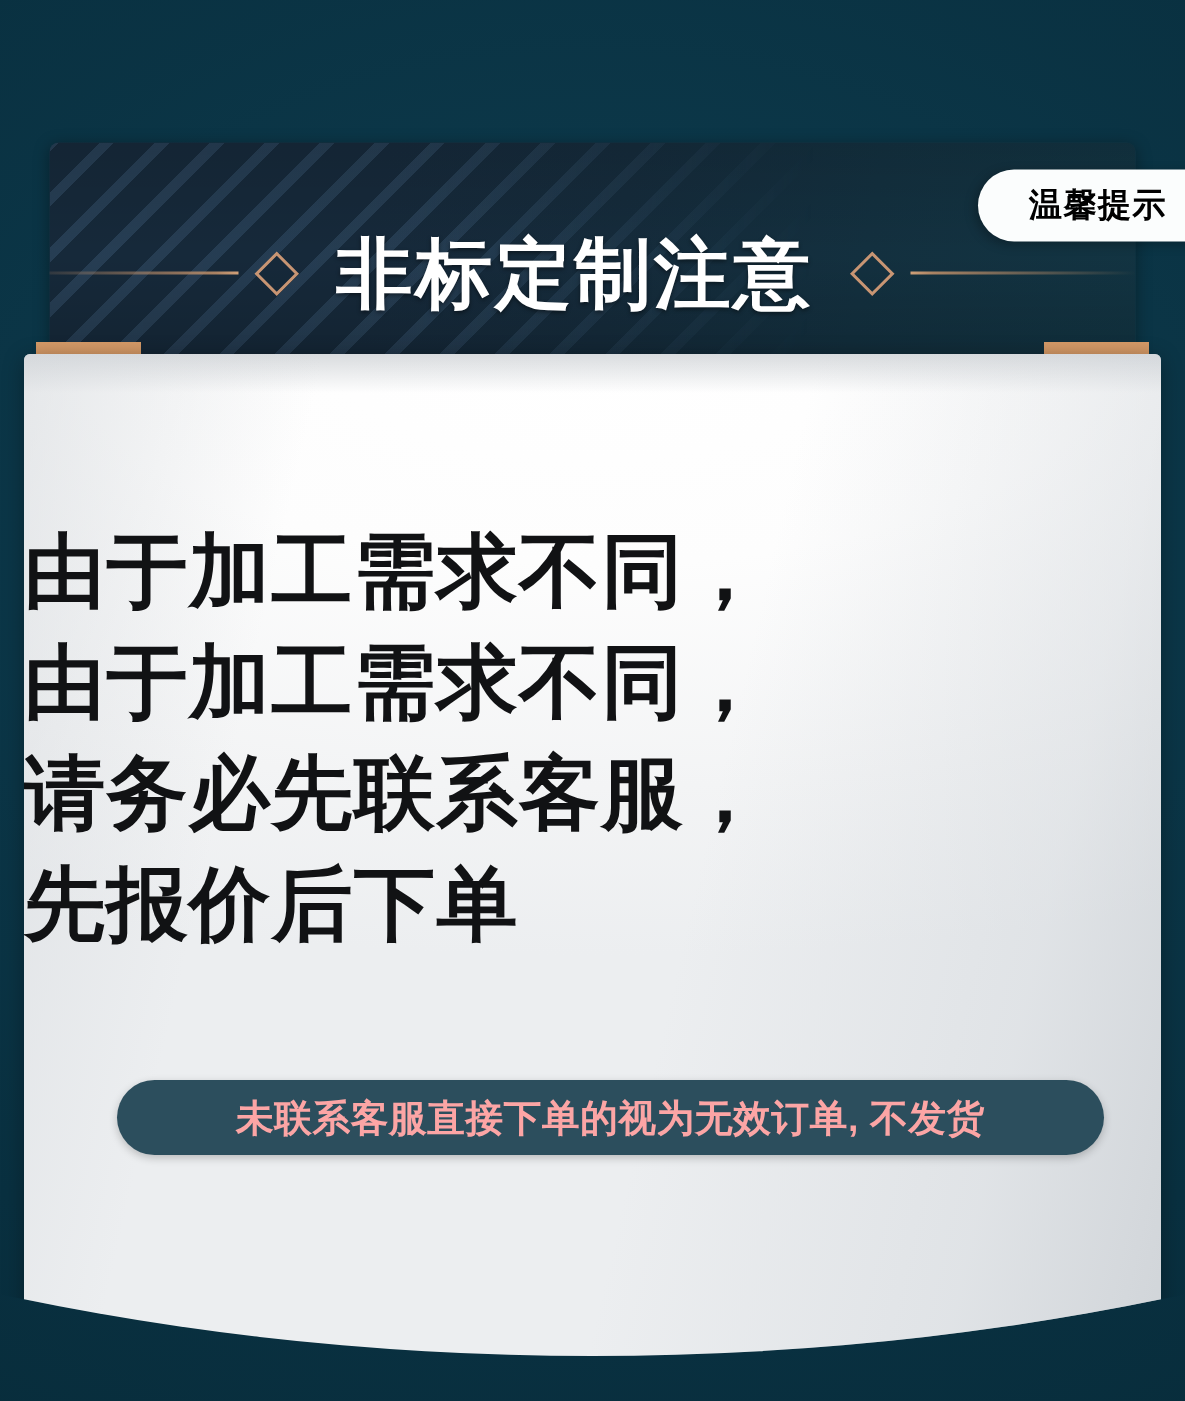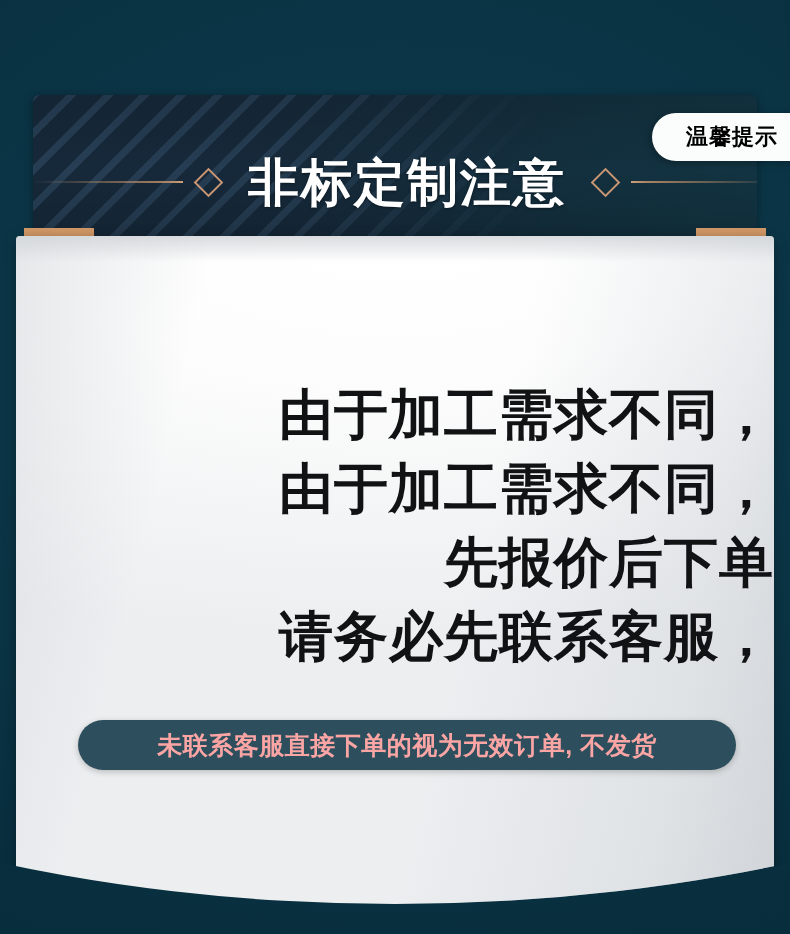--- a/index.html
+++ b/index.html
@@ -64,21 +64,21 @@
 
   
   .title-row {
     position: absolute;
     left: 0;
     right: 0;
     top: 52px;
     height: 70px;
     display: flex;
     align-items: center;
-    justify-content: flex-start;
+    justify-content: flex-end;
     gap: 12px;
   }
   .rule {
     height: 2px;
     width: 150px;
     flex: 0 0 auto;
   }
   .rule.left {
     background: linear-gradient(90deg, rgba(196,146,106,0) 0%, rgba(196,146,106,0.85) 90%, rgba(208,160,120,1) 100%);
   }
@@ -173,22 +173,21 @@
     background: linear-gradient(180deg, rgba(120,130,140,0.28) 0%, rgba(120,130,140,0) 100%);
     pointer-events: none;
   }
 
   
   .message {
     position: absolute;
     left: 0;
     right: 0;
     top: 108px;
-    text-align: right;
-    margin-top: 33px;
+    text-align: left;
   }
   .message .line {
     color: #111214;
     font-size: 54px;
     font-weight: bold;
     line-height: 74px;
     letter-spacing: 1px;
     white-space: nowrap;
   }
 
@@ -241,22 +240,22 @@
   <div class="fold left"></div>
   <div class="fold right"></div>
 
   <div class="paper">
     <div class="paper-topshadow"></div>
     <div class="paper-sheen"></div>
 
     <div class="message">
       <div class="line">由于加工需求不同，</div>
       <div class="line">由于加工需求不同，</div>
+      <div class="line">请务必先联系客服，</div>
       <div class="line">先报价后下单</div>
-      <div class="line">请务必先联系客服，</div>
     </div>
 
     <div class="notice-pill">
       <span>未联系客服直接下单的视为无效订单, 不发货</span>
     </div>
   </div>
 
 </div>
 
 </body></html>

